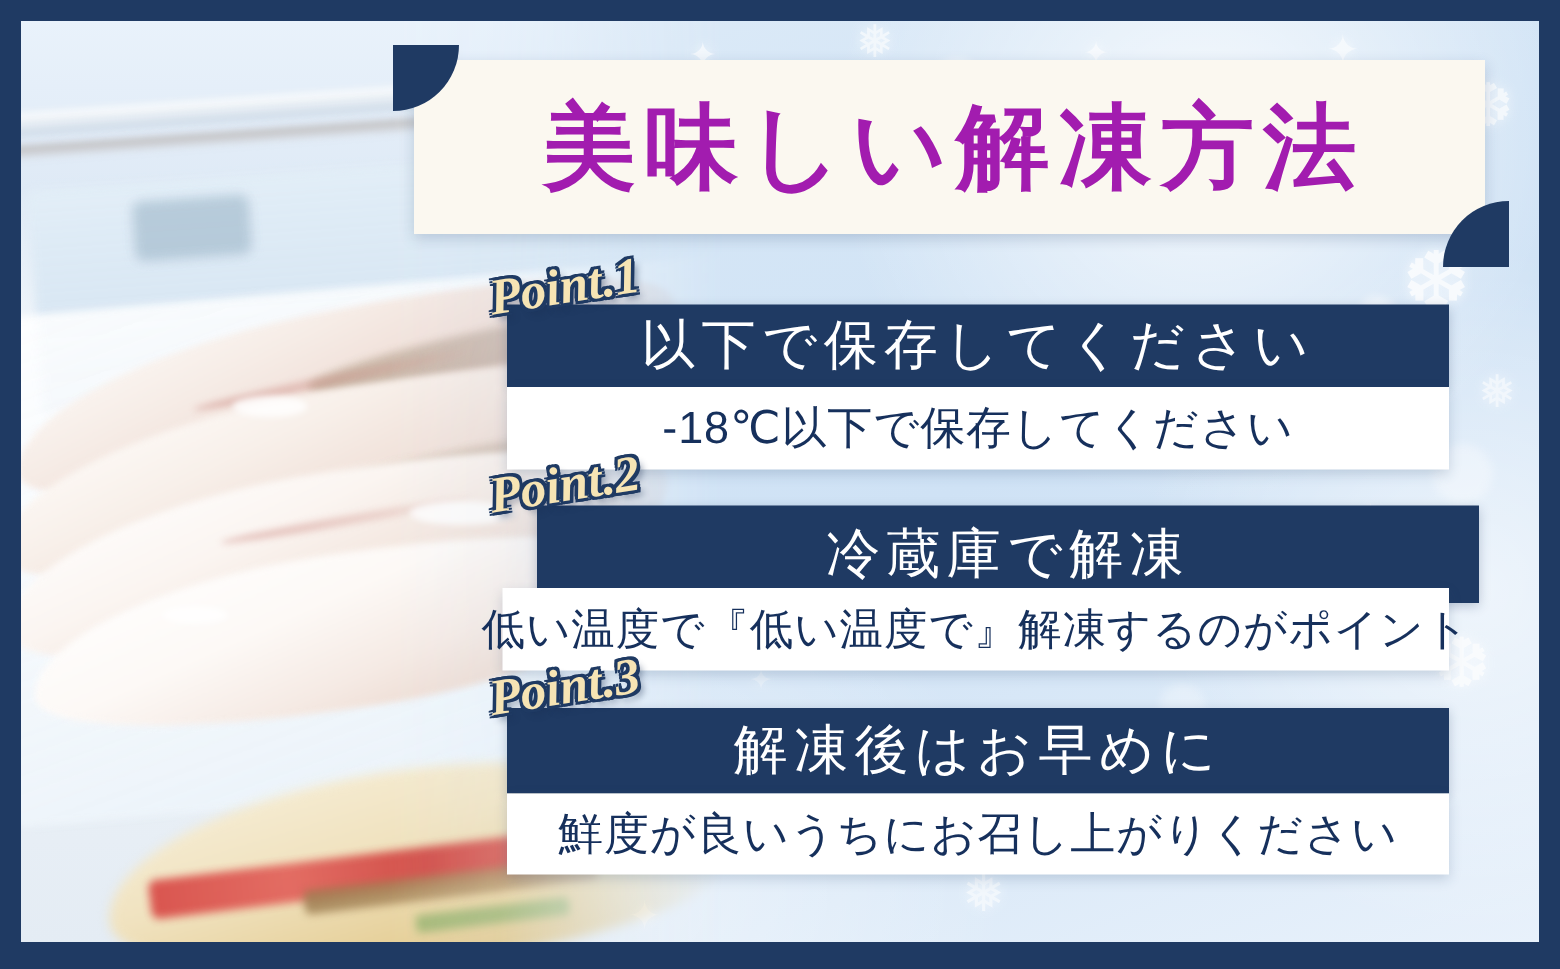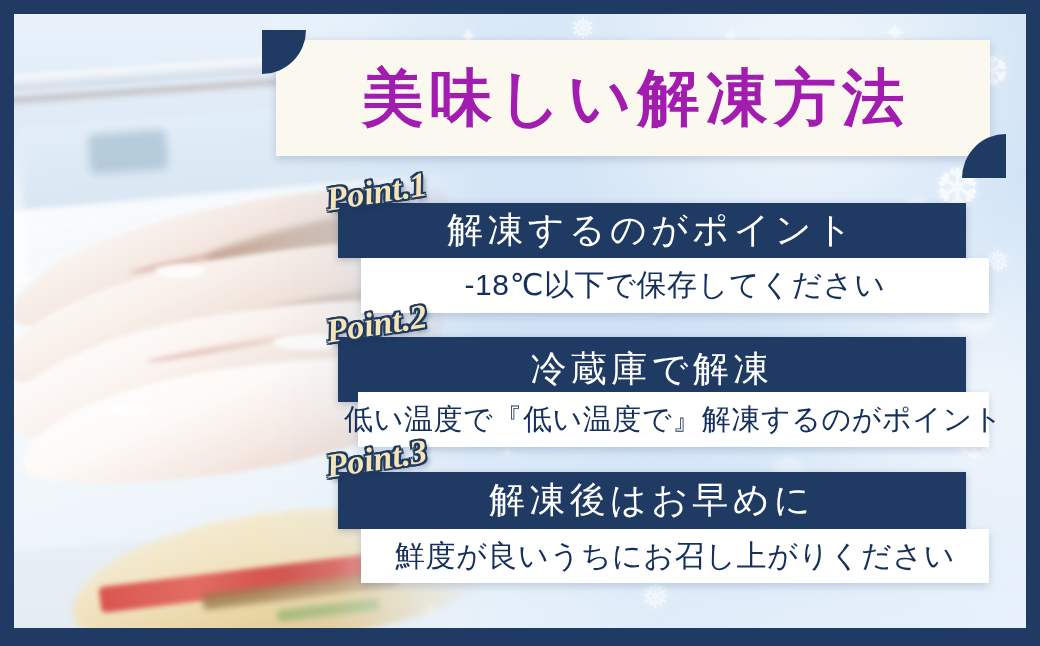--- a/index.html
+++ b/index.html
@@ -160,21 +160,20 @@
     font-size:36px;letter-spacing:.12em;font-weight:400;
     box-shadow:0 2px 7px rgba(30,55,95,.25);
     white-space:nowrap;
   }
   .point .sub{
     background:#ffffff;color:#16305c;
     display:flex;align-items:center;justify-content:center;
     font-size:30px;letter-spacing:.02em;
     box-shadow:0 3px 8px rgba(40,70,110,.2);
     white-space:nowrap;
-    margin-left:23px;
   }
   .badge{
     position:absolute;z-index:40;
     font-family:"Liberation Serif","DejaVu Serif",serif;
     font-style:italic;font-weight:700;font-size:34px;
     color:#f6e4b4;
     transform:rotate(-9deg);
     white-space:nowrap;
     text-shadow:
       -2px 0 0 #1f3a63, 2px 0 0 #1f3a63, 0 -2px 0 #1f3a63, 0 2px 0 #1f3a63,
@@ -182,21 +181,21 @@
       3px 4px 5px rgba(25,45,80,.45);
   }
 
   
   #pt1{left:338px;top:203px;}
   #pt1 .band{width:628px;height:55px;}
   #pt1 .sub{position:absolute;left:0;top:55px;width:628px;height:55px;}
   #pt1 .badge{left:-12px;top:-30px;}
   
   #pt2{left:338px;top:337px;}
-  #pt2 .band{width:628px;height:65px;}
+  #pt2 .band{width:628px;height:65px;margin-left:20px;}
   #pt2 .sub{position:absolute;left:-3px;top:55px;width:631px;height:55px;font-size:29px;}
   #pt2 .badge{left:-12px;top:-32px;}
   
   #pt3{left:338px;top:472px;}
   #pt3 .band{width:628px;height:57px;text-align:right;}
   #pt3 .sub{position:absolute;left:0;top:57px;width:628px;height:54px;}
   #pt3 .badge{left:-12px;top:-32px;}
 </style>
 </head>
 <body>
@@ -261,21 +260,21 @@
   <div class="title-wrap">
     <div class="corner corner-tl"></div>
     <div class="title-box">
       <div class="title-text">美味しい解凍方法</div>
     </div>
     <div class="corner corner-br"></div>
   </div>
 
   <div class="point" id="pt1">
     <div class="badge">Point.1</div>
-    <div class="band">解凍するのがポイント</div>
+    <div class="band">以下で保存してください</div>
     <div class="sub">-18℃以下で保存してください</div>
   </div>
 
   <div class="point" id="pt2">
     <div class="badge">Point.2</div>
     <div class="band">冷蔵庫で解凍</div>
     <div class="sub">低い温度で『低い温度で』解凍するのがポイント</div>
   </div>
 
   <div class="point" id="pt3">

